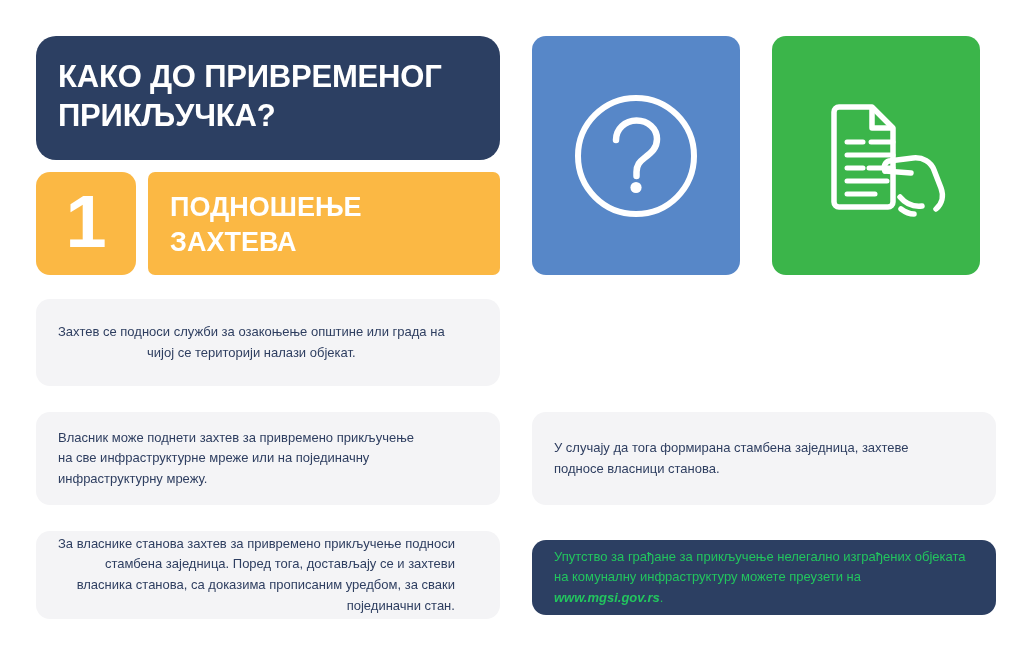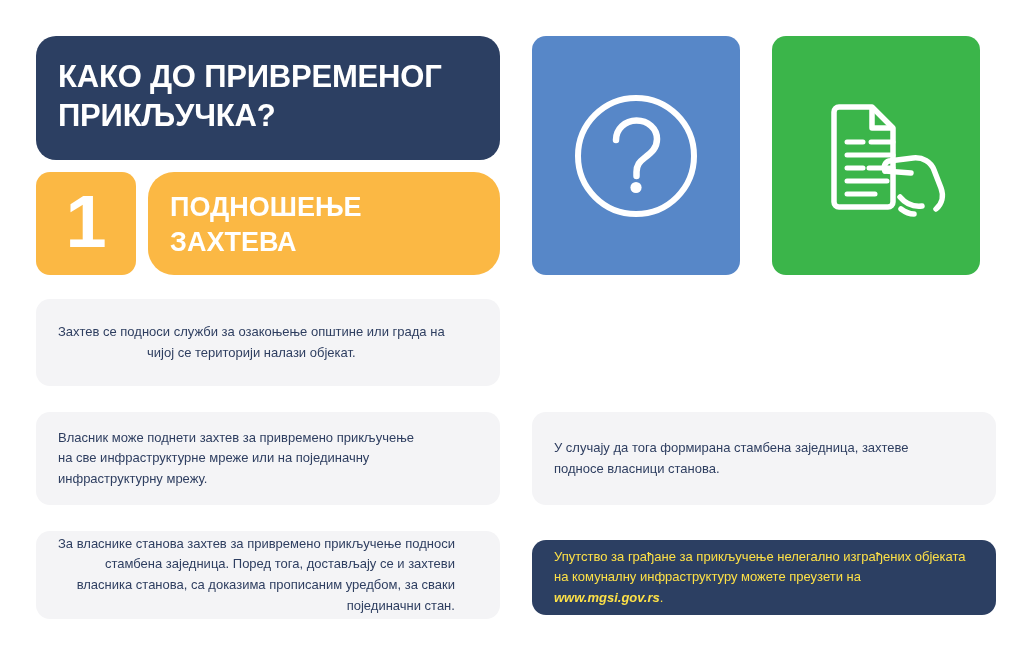--- a/index.html
+++ b/index.html
@@ -62,21 +62,21 @@
     position: relative;
     top: -2px;
   }
   .step-label-bar {
     position: absolute;
     left: 148px;
     top: 172px;
     width: 352px;
     height: 103px;
     background: #fbb844;
-    border-radius: 26px;
+    border-radius: 7px;
     box-sizing: border-box;
     padding: 18px 20px 0 22px;
   }
   .step-label-text {
     color: #ffffff;
     font-size: 27px;
     font-weight: bold;
     line-height: 1.3;
     text-transform: uppercase;
     white-space: pre-line;
@@ -110,21 +110,21 @@
   .info-card p {
     margin: 0;
     color: #2e3e60;
     font-size: 13px;
     line-height: 1.58;
     white-space: pre-line;
   }
   .info-card.dark {
     background: #2c3f62;
   }
-  .info-card.dark p { color: #fde047; }
+  .info-card.dark p { color: #22c55e; }
   .info-card.dark .link {
     font-weight: bold;
     font-style: italic;
   }
 
   
   #card-l1 { left: 36px;  top: 299px; width: 464px; height: 87px; text-align: center; }
   #card-l2 { left: 36px;  top: 412px; width: 464px; height: 93px; }
   #card-l3 { left: 36px;  top: 531px; width: 464px; height: 88px; text-align: right; }
   

